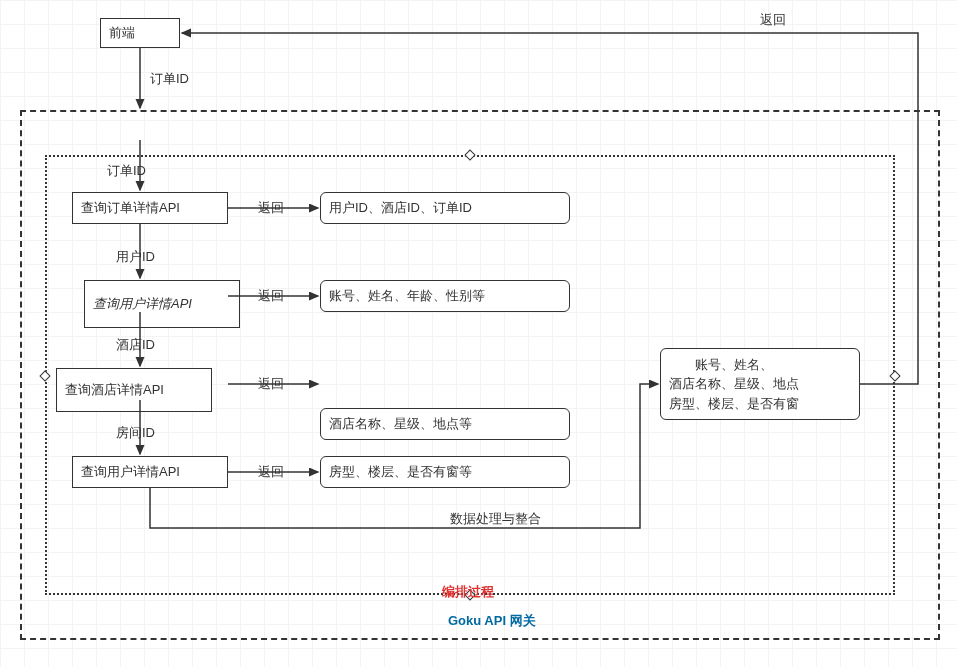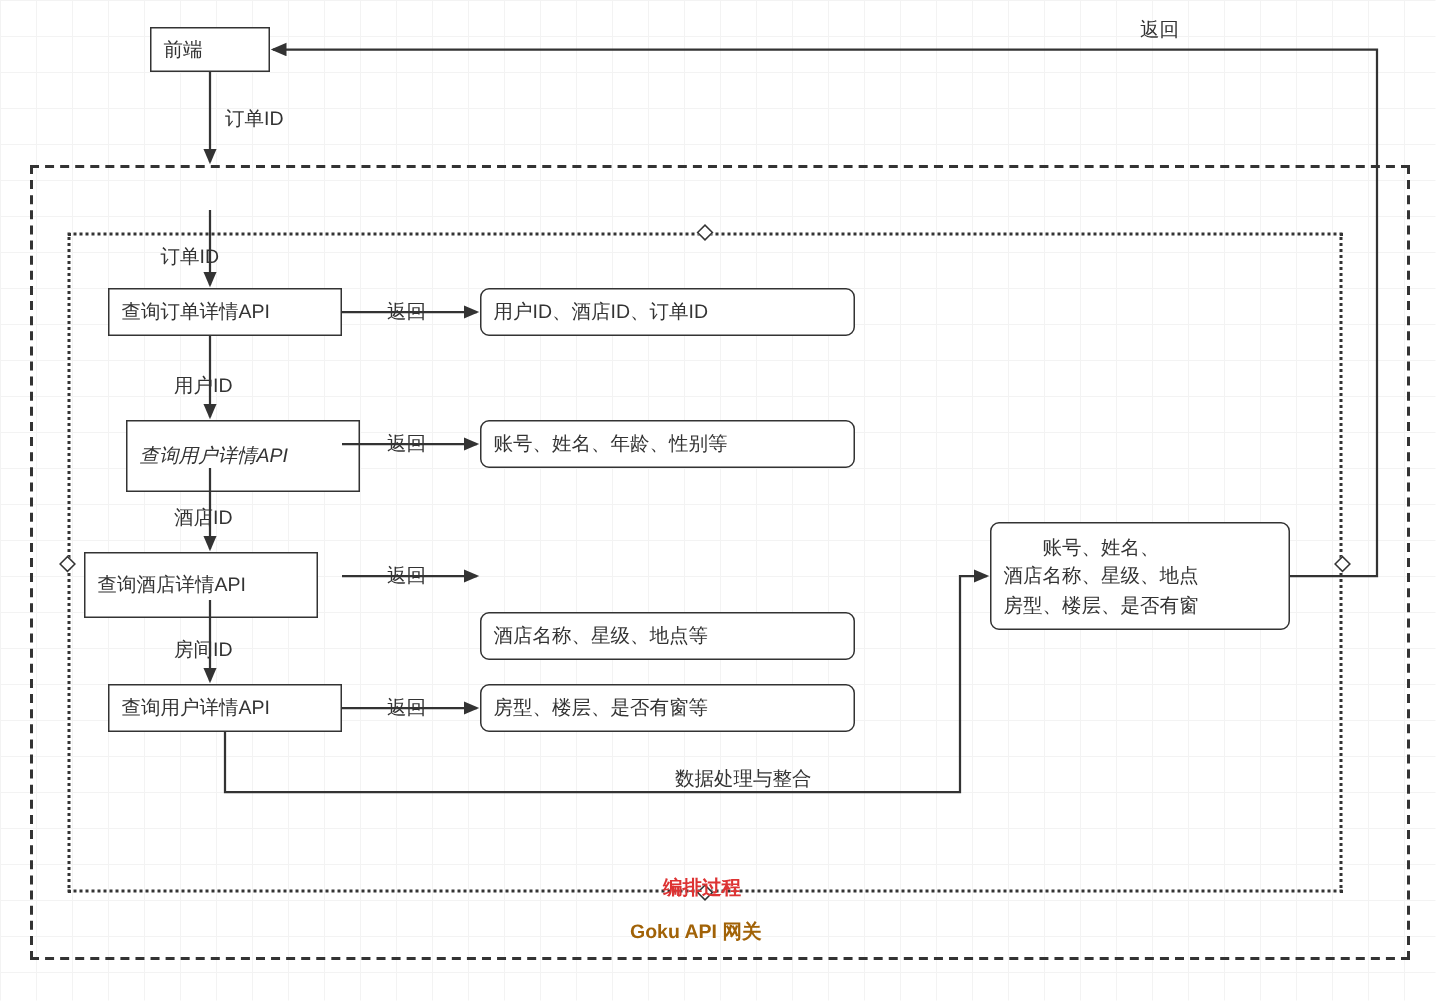--- a/index.html
+++ b/index.html
@@ -20,21 +20,21 @@
   .stage{position:absolute;inset:0;z-index:1;}
   .box{
     position:absolute;
     border:1px solid #333;background:#fff;
     display:flex;align-items:center;justify-content:flex-start;
     text-align:center;padding:4px 8px;box-sizing:border-box;
   }
   .rounded{border-radius:6px;}
   .lbl{position:absolute;white-space:nowrap;background:transparent;}
   .red{color:#d33;font-weight:600;}
-  .green{color:#a16207;font-weight:700;}
+  .green{color:#0369a1;font-weight:700;margin-left:28px;}
   .dashed-outer{
     position:absolute;border:2px dashed #333;box-sizing:border-box;
   }
   .dotted-inner{
     position:absolute;border:2px dotted #333;box-sizing:border-box;
   }
   .diamond{
     position:absolute;width:6px;height:6px;border:1px solid #333;
     transform:rotate(45deg);background:#fff;
   }

